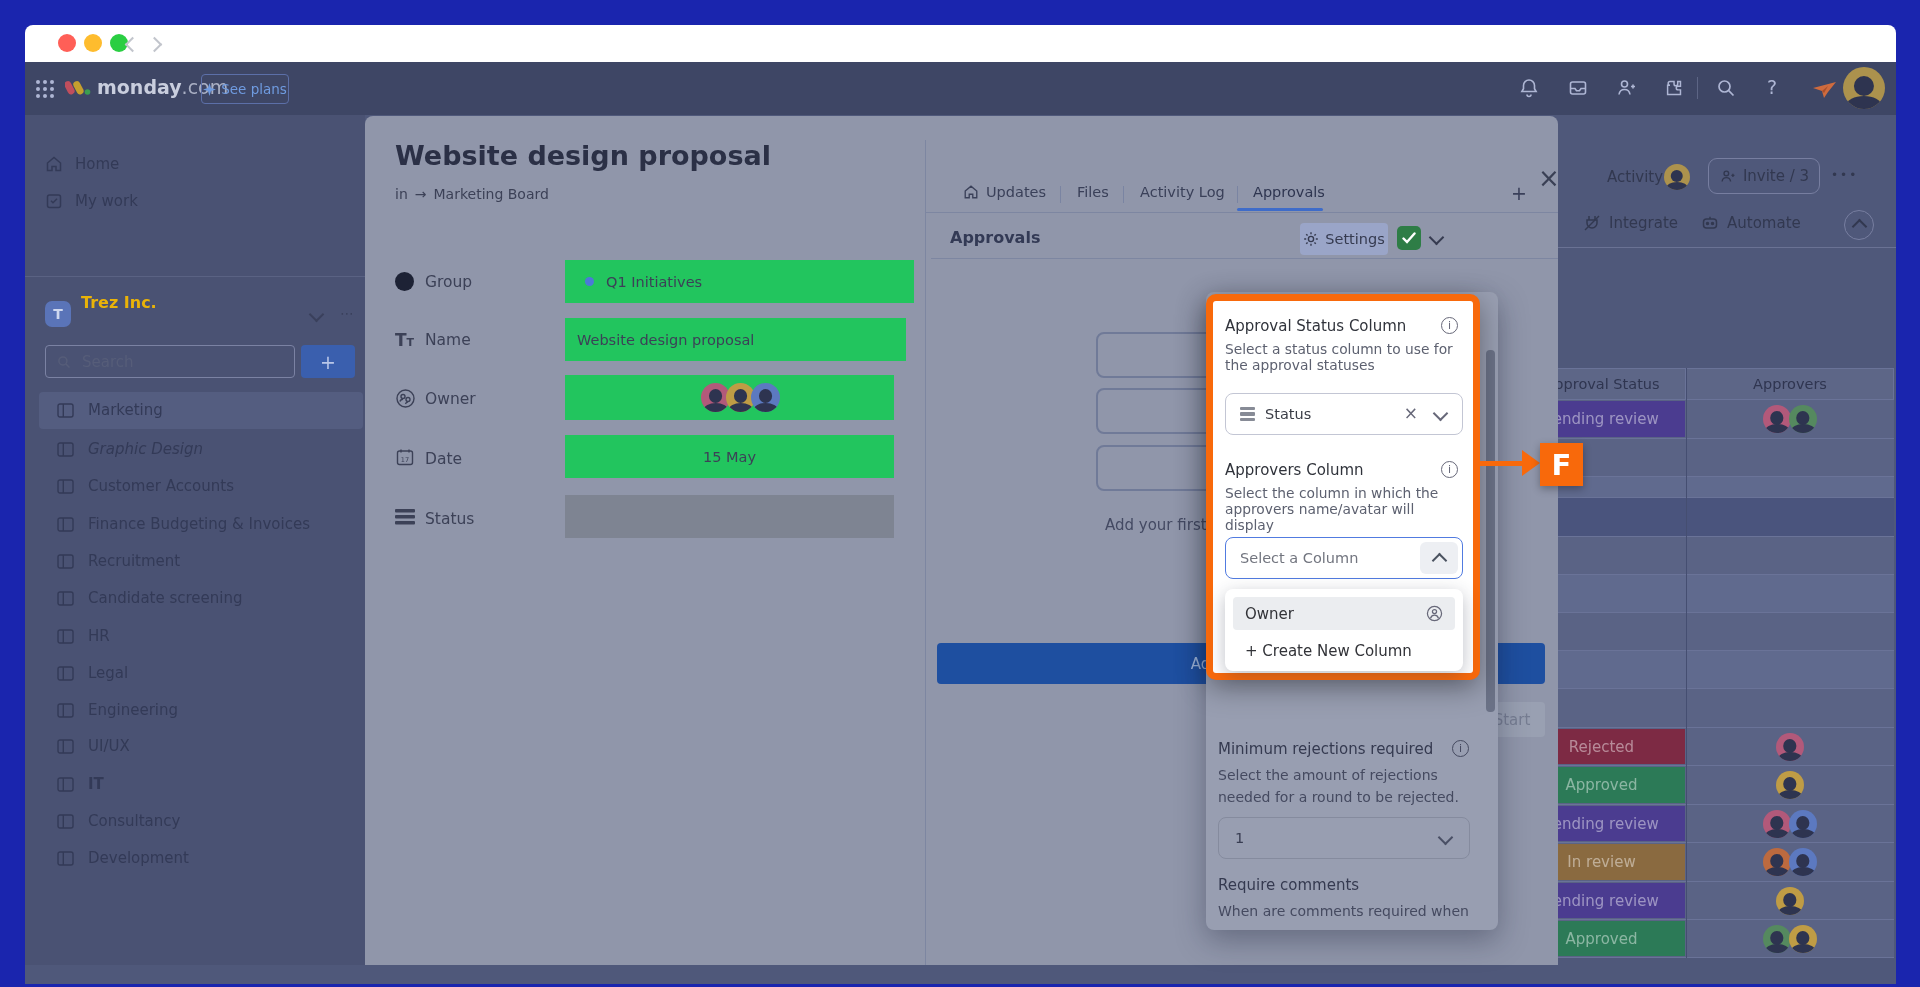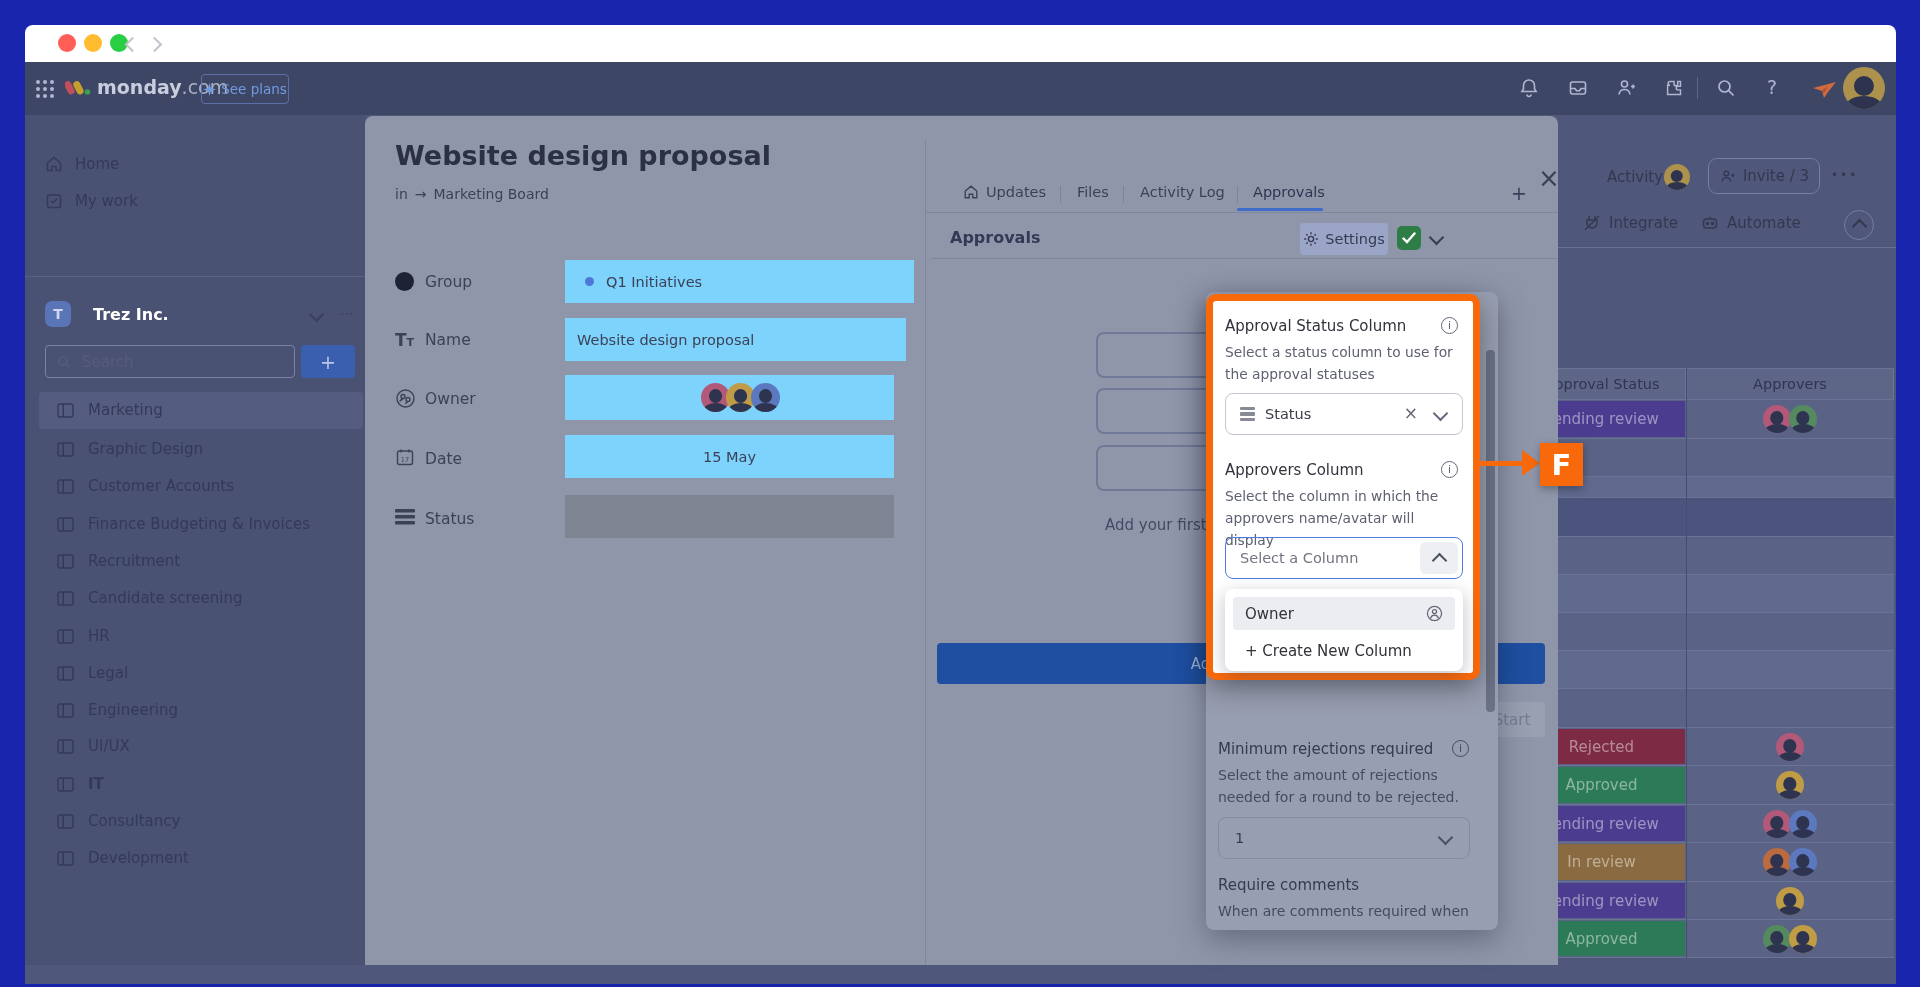--- a/index.html
+++ b/index.html
@@ -61,21 +61,21 @@
   .av::after{content:"";position:absolute;left:50%;bottom:-14%;width:84%;height:46%;transform:translateX(-50%);
              border-radius:50% 50% 40% 40%;background:#2e3450;}
   .av-pink{background:#b2597a;} .av-yellow{background:#bf9c45;} .av-blue{background:#5c79c0;}
   .av-green{background:#55895f;} .av-orange{background:#bc6a3f;} .av-olive{background:#ac924d;}
   
   .modal{position:absolute;left:340px;top:54px;width:1193px;height:849px;background:#9096aa;border-radius:8px 8px 0 0;}
   .m-title{position:absolute;left:30px;top:24px;font-size:27px;font-weight:bold;color:#2b3046;}
   .m-crumb{position:absolute;left:30px;top:70px;font-size:14px;color:#3c4157;display:flex;gap:7px;align-items:center;}
   .f-label{position:absolute;left:60px;font-size:15.5px;color:#3c4157;}
   .f-icon{position:absolute;left:30px;color:#3c4157;}
-  .f-box{position:absolute;left:200px;width:329px;height:43px;background:#7dd3fc;display:flex;align-items:center;font-size:14.5px;color:#3c4157;}
+  .f-box{position:absolute;left:200px;width:329px;height:43px;background:#22c55e;display:flex;align-items:center;font-size:14.5px;color:#3c4157;}
   .vdiv{position:absolute;left:560px;top:24px;width:1px;bottom:0;background:#7d86a1;}
   .tab{position:absolute;top:68px;font-size:14.5px;color:#3a4059;display:flex;align-items:center;gap:7px;}
   .tabsep{position:absolute;top:70px;width:1px;height:17px;background:#7a84a2;}
   .tabline{position:absolute;left:560px;top:96px;width:633px;height:1px;background:#7d86a1;}
   .settingsbtn{position:absolute;left:935px;top:107px;width:88px;height:32px;background:#9aa5c8;border-radius:4px;
                display:flex;align-items:center;justify-content:center;gap:6px;color:#363b50;font-size:14.5px;}
   .checksq{position:absolute;left:1032px;top:110px;width:24px;height:24px;background:var(--check-green);border-radius:5px;
            display:flex;align-items:center;justify-content:center;}
   .hline2{position:absolute;left:566px;top:142px;width:627px;height:1px;background:#7d86a1;}
   .emptybox{position:absolute;left:731px;width:194px;height:46px;border:2px solid #707a98;border-radius:8px;box-sizing:border-box;}
@@ -91,21 +91,21 @@
   .p-title{position:absolute;left:12px;font-size:15px;color:#353a50;}
   .p-desc{position:absolute;left:12px;width:252px;font-size:14px;line-height:22px;color:#454a60;}
   .info{width:17px;height:17px;border:1.5px solid currentColor;border-radius:50%;font-size:11px;display:flex;
         align-items:center;justify-content:center;box-sizing:border-box;}
   .info::after{content:"i";}
   .scrollthumb{position:absolute;left:280px;top:58px;width:9px;height:362px;background:#6b7287;border-radius:4px;}
   
   .popup{position:absolute;left:1181px;top:232px;width:274px;height:386px;background:#ffffff;box-sizing:border-box;
          border:7px solid var(--accent-orange);border-radius:10px;box-shadow:0 8px 28px rgba(0,0,0,.35);}
   .pp-title{position:absolute;left:12px;font-size:15px;font-weight:500;color:#30333b;}
-  .pp-desc{position:absolute;left:12px;width:240px;font-size:13.8px;line-height:22px;color:#5d6170;}
+  .pp-desc{position:absolute;left:12px;width:240px;font-size:13.8px;line-height:16px;color:#5d6170;}
   .pp-info{position:absolute;left:228px;color:#676879;}
   .pp-dd{position:absolute;left:12px;width:238px;height:42px;border:1px solid #c3c6d4;border-radius:8px;box-sizing:border-box;
          display:flex;align-items:center;color:#3a3d46;font-size:14.5px;}
   .pp-menu{position:absolute;left:12px;top:288px;width:238px;height:82px;background:#fff;border-radius:8px;
            box-shadow:0 5px 18px rgba(40,45,70,.3);}
   .mi-owner{position:absolute;left:8px;top:8px;width:222px;height:33px;background:#ebedf0;border-radius:4px;
             display:flex;align-items:center;justify-content:space-between;padding:0 12px;box-sizing:border-box;
             color:#323338;font-size:15px;}
   .mi-create{position:absolute;left:8px;top:48px;width:222px;height:28px;display:flex;align-items:center;
              padding:0 12px;box-sizing:border-box;color:#323338;font-size:15px;}
@@ -202,21 +202,21 @@
             <rect x="2.5" y="3" width="13" height="12.5" rx="2"></rect>
             <path d="M6 8.8l2 2 4-4"></path>
           </svg>
         <span>My work</span>
       </div>
       <div class="abs" style="left:0;top:161px;width:340px;height:1px;background:#5a6283;"></div>
 
       <div class="ws-sq">
           <span>T</span>
         </div>
-      <div class="abs" style="left:56px;top:190px;font-size:16px;font-weight:bold;color:#ffffff;margin-left:12px;">Trez Inc.</div>
+      <div class="abs" style="left:56px;top:178px;font-size:16px;font-weight:bold;color:#eab308;">Trez Inc.</div>
       <span class="chev down abs" style="left:286px;top:194px;color:#3a405c;border-width:2px;"></span>
       <div class="abs" style="left:315px;top:190px;color:#3a405c;font-size:14px;">⋯</div>
 
       <div class="searchbox">
         <svg width="16" height="16" viewBox="0 0 22 22" fill="none" stroke="#565d79" stroke-width="2">
             <circle cx="9.5" cy="9.5" r="5.5"></circle>
             <path d="M13.7 13.7 18.5 18.5"></path>
           </svg>
         <input placeholder="Search" style="">
       </div>
@@ -226,21 +226,21 @@
 
       <div class="sel-bg" style="top:277px;"></div>
 
       <div class="board-row" style="top:283px;">
         <svg width="17" height="15" viewBox="0 0 17 15" fill="none" stroke="#333a57" stroke-width="1.4">
             <rect x="1" y="1" width="15" height="13" rx="2"></rect>
             <path d="M6.3 1v13"></path>
           </svg>
         <span>Marketing</span>
         </div>
-      <div class="board-row" style="top:322px;">
+      <div class="board-row" style="top:322px;font-style:italic;">
         <svg width="17" height="15" viewBox="0 0 17 15" fill="none" stroke="#333a57" stroke-width="1.4">
             <rect x="1" y="1" width="15" height="13" rx="2"></rect>
             <path d="M6.3 1v13"></path>
           </svg>
         <span>Graphic Design</span>
         </div>
       <div class="board-row" style="top:359px;">
         <svg width="17" height="15" viewBox="0 0 17 15" fill="none" stroke="#333a57" stroke-width="1.4">
             <rect x="1" y="1" width="15" height="13" rx="2"></rect>
             <path d="M6.3 1v13"></path>

